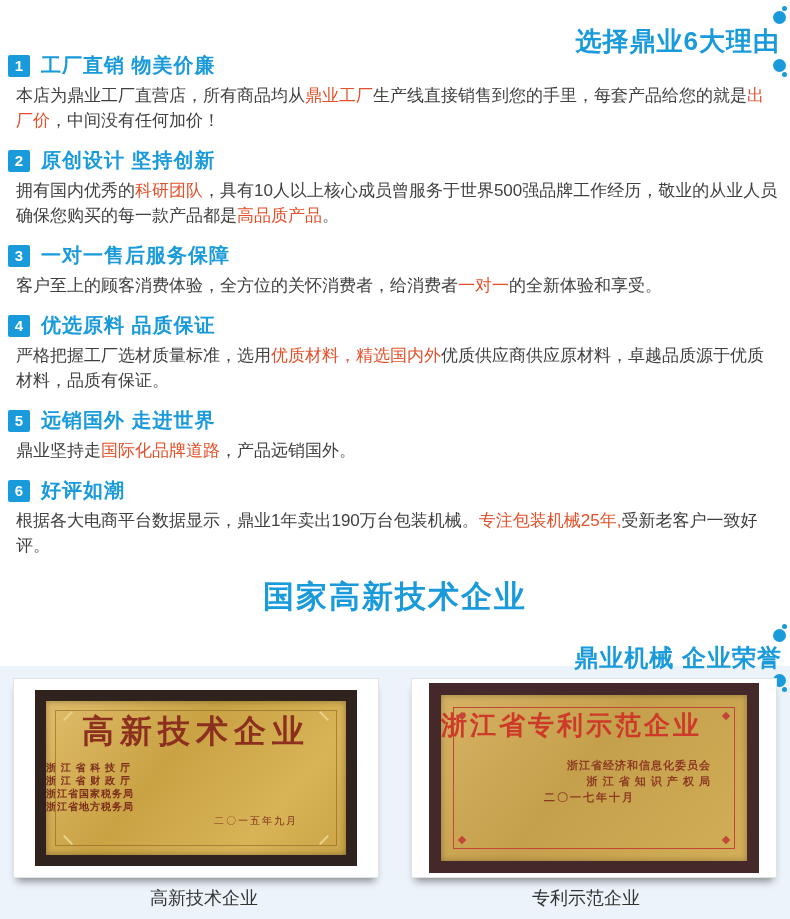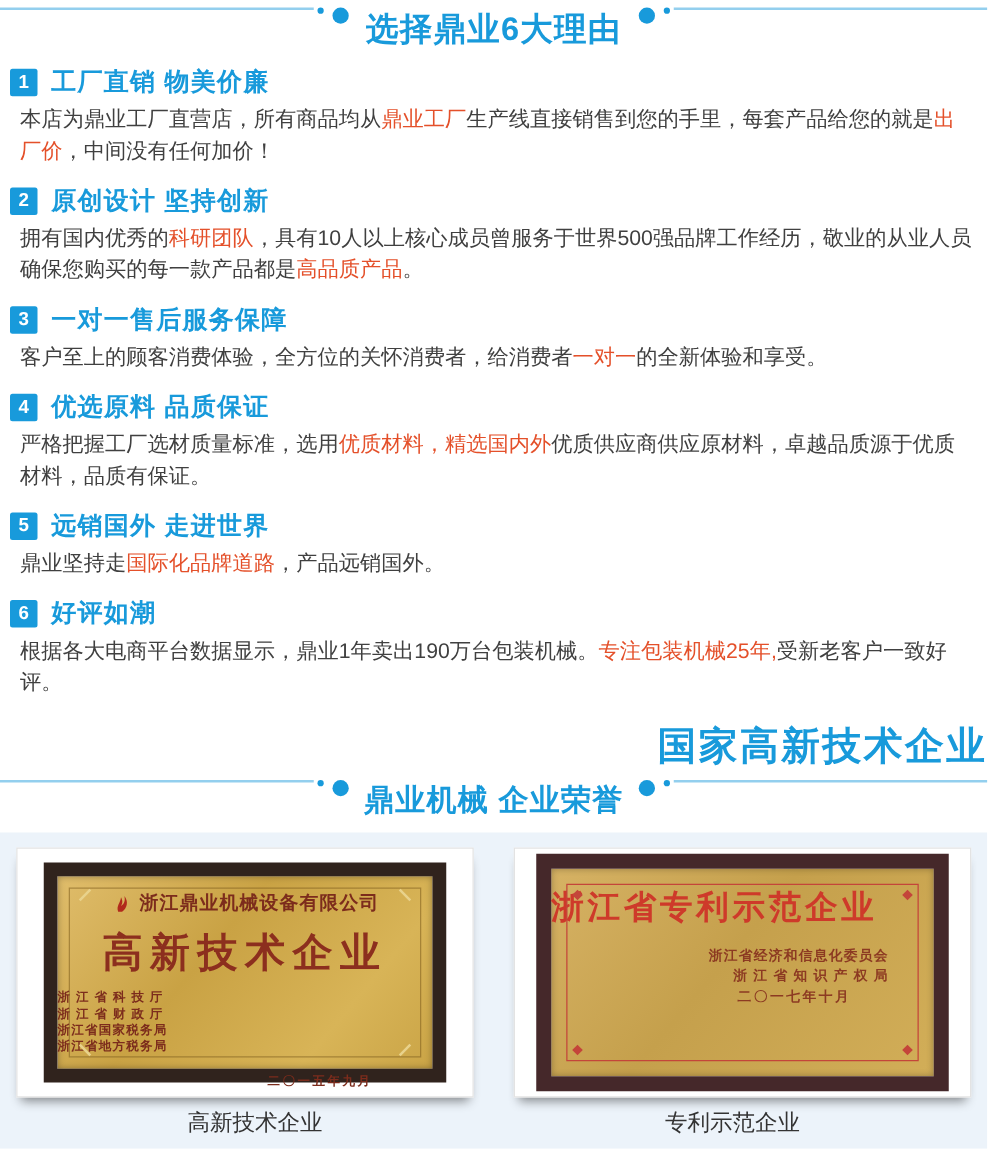--- a/index.html
+++ b/index.html
@@ -1,72 +1,72 @@
 <!DOCTYPE html>
 <html><head>
 <meta charset="utf-8">
 <style>
   * { margin:0; padding:0; box-sizing:border-box; }
   html,body { background:#fff; }
   body { font-family:"Liberation Sans","DejaVu Sans",sans-serif; }
   .page { position:relative; width:790px; height:919px; margin:0 auto; background:#fff; overflow:hidden; }
 
   
-  .deco { display:flex; align-items:flex-start; }
+  .deco { display:flex; align-items:flex-end;flex-direction:column; }
   .deco .line { flex:1; height:2px; background:#93cfee; }
   .deco .dot { border-radius:50%; background:#189adb; flex:0 0 auto; }
   .deco .dot.sm { width:5px; height:5px; margin:0 3px; }
   .deco .dot.lg { width:13px; height:13px; margin:0 4px; }
   .deco-top { margin-top:6px; height:34px; }
   .deco-top h1 { font-size:26px; font-weight:bold; color:#189adb; margin:0 10px; letter-spacing:1px; }
 
   
   .reasons { padding:12px 8px 0 8px; }
   .reason { margin-bottom:14px; }
   .reason-head { display:flex; align-items:center; margin-bottom:4px; }
   .badge { width:22px; height:22px; background:#189adb; color:#fff; font-size:15px; font-weight:bold;
            display:flex; align-items:center; justify-content:center; border-radius:2px; margin-right:11px; }
   .reason-title { font-size:20px; font-weight:bold; color:#189adb; letter-spacing:1px; }
   .reason-body { margin-left:8px; margin-right:2px; font-size:17px; line-height:25px; color:#404040; }
   .red { color:#e4502a; }
 
   
-  .honor-title { margin-top:18px; text-align:right; font-size:31px; font-weight:bold; color:#189adb; letter-spacing:2px; }
+  .honor-title { margin-top:18px; text-align:center; font-size:31px; font-weight:bold; color:#189adb; letter-spacing:2px; }
   .deco-sub { margin-top:6px; height:32px; }
   .deco-sub h2 { font-size:24px; font-weight:bold; color:#189adb; margin:0 8px; letter-spacing:1px; }
 
   .certs-band { margin-top:10px; background:#ecf3fa; padding:12px 13px 14px; }
   .cards { display:flex; justify-content:space-between; }
   .cert-card { width:366px; height:200px; background:#fff; border:1px solid #e3e3e3;
                display:flex; align-items:center; justify-content:center;
                box-shadow:0 7px 8px -4px rgba(0,0,0,.45); }
 
   
   .frame-l { width:322px; height:176px; border:11px solid #30231d; background:linear-gradient(130deg,#e0bd6b 0%,#c9a244 40%,#d8b457 75%,#caa446 100%); position:relative; box-shadow:inset 0 0 6px rgba(0,0,0,.35); }
   .inner-l { position:absolute; inset:9px; border:1px solid rgba(125,92,30,.55); }
   .glint { position:absolute; width:12px; height:2px; background:#e8d28c; }
   .company-row { display:flex; align-items:center; justify-content:center; margin-top:12px; gap:6px; }
   .company-name { font-size:15px; font-weight:bold; color:#7c2c1c; letter-spacing:1px; }
   .main-l { margin-top:9px; text-align:center; font-size:32px; font-weight:bold; color:#8c2f1e; letter-spacing:6px; }
   .issuers-l { margin-top:7px; text-align:left; padding-right:36px; font-size:10px; font-weight:bold; color:#7c2c1c; line-height:13px; letter-spacing:1px; }
-  .date-l { margin-top:14px; text-align:right; padding-right:48px; font-size:10px; font-weight:bold; color:#7c2c1c; letter-spacing:2px; }
+  .date-l { margin-top:1px; text-align:right; padding-right:48px; font-size:10px; font-weight:normal; color:#7c2c1c; letter-spacing:2px; }
 
   
   .frame-r { width:330px; height:190px; border:12px solid #45282a; background:linear-gradient(130deg,#d6b264 0%,#c5a04c 45%,#d2ae58 100%); position:relative; box-shadow:inset 0 0 6px rgba(0,0,0,.3); }
   .inner-r { position:absolute; inset:12px; border:1px solid #c4453a; }
   .corn { position:absolute; width:15px; height:15px; }
   .corn::after { content:""; position:absolute; width:6px; height:6px; background:#c4453a; transform:rotate(45deg); }
   .corn.tl { top:3px; left:3px; } .corn.tl::after { top:2px; left:2px; }
   .corn.tr { top:3px; right:3px; } .corn.tr::after { top:2px; right:2px; }
   .corn.bl { bottom:3px; left:3px; } .corn.bl::after { bottom:2px; left:2px; }
   .corn.br { bottom:3px; right:3px; } .corn.br::after { bottom:2px; right:2px; }
   .year-r { margin:20px 0 0 36px; font-size:17px; font-weight:bold; color:#7e3524; letter-spacing:5px; }
   .main-r { margin-top:13px; font-size:26px; font-weight:bold; color:#ce3a2a; letter-spacing:3px; }
   .issuers-r { margin-top:14px; text-align:right; padding-right:36px; font-size:11px; font-weight:bold; color:#8c3a22; line-height:16px; letter-spacing:1px; }
-  .date-r { margin-top:1px; text-align:right; padding-right:66px; font-size:11px; font-weight:bold; color:#8c3a22; letter-spacing:2px; }
+  .date-r { margin-top:1px; text-align:right; padding-right:112px; font-size:11px; font-weight:bold; color:#8c3a22; letter-spacing:2px; }
 
   .captions { display:flex; margin-top:8px; }
   .caption { width:50%; text-align:center; font-size:18px; color:#333; }
 </style>
 </head>
 <body>
 
 <div class="page">
 
   <div class="deco deco-top">
@@ -146,26 +146,20 @@
   <div class="certs-band">
     <div class="cards">
 
       <div class="cert-card">
         <div class="frame-l">
           <div class="inner-l"></div>
           <div class="glint" style="top:14px;left:16px;transform:rotate(-45deg);"></div>
           <div class="glint" style="top:14px;right:16px;transform:rotate(45deg);"></div>
           <div class="glint" style="bottom:14px;left:16px;transform:rotate(45deg);"></div>
           <div class="glint" style="bottom:14px;right:16px;transform:rotate(-45deg);"></div>
-          <div class="company-row">
-            <svg width="17" height="17" viewBox="0 0 20 20">
-              <path d="M6.5 18 C4.5 12.5 8.5 10.5 9.2 4.5 C11.2 8.5 10.4 10.6 9.2 12.6 C12.4 10.6 13.4 7.2 12.3 3.2 C16.4 8.2 15.2 14.4 10.2 18 Z" fill="#b12a1c"></path>
-            </svg>
-            <span class="company-name">浙江鼎业机械设备有限公司</span>
-          </div>
           <div class="main-l">高新技术企业</div>
           <div class="issuers-l">
             <div>浙 江 省 科 技 厅</div>
             <div>浙 江 省 财 政 厅</div>
             <div>浙江省国家税务局</div>
             <div>浙江省地方税务局</div>
           </div>
           <div class="date-l">二〇一五年九月</div>
         </div>
       </div>

